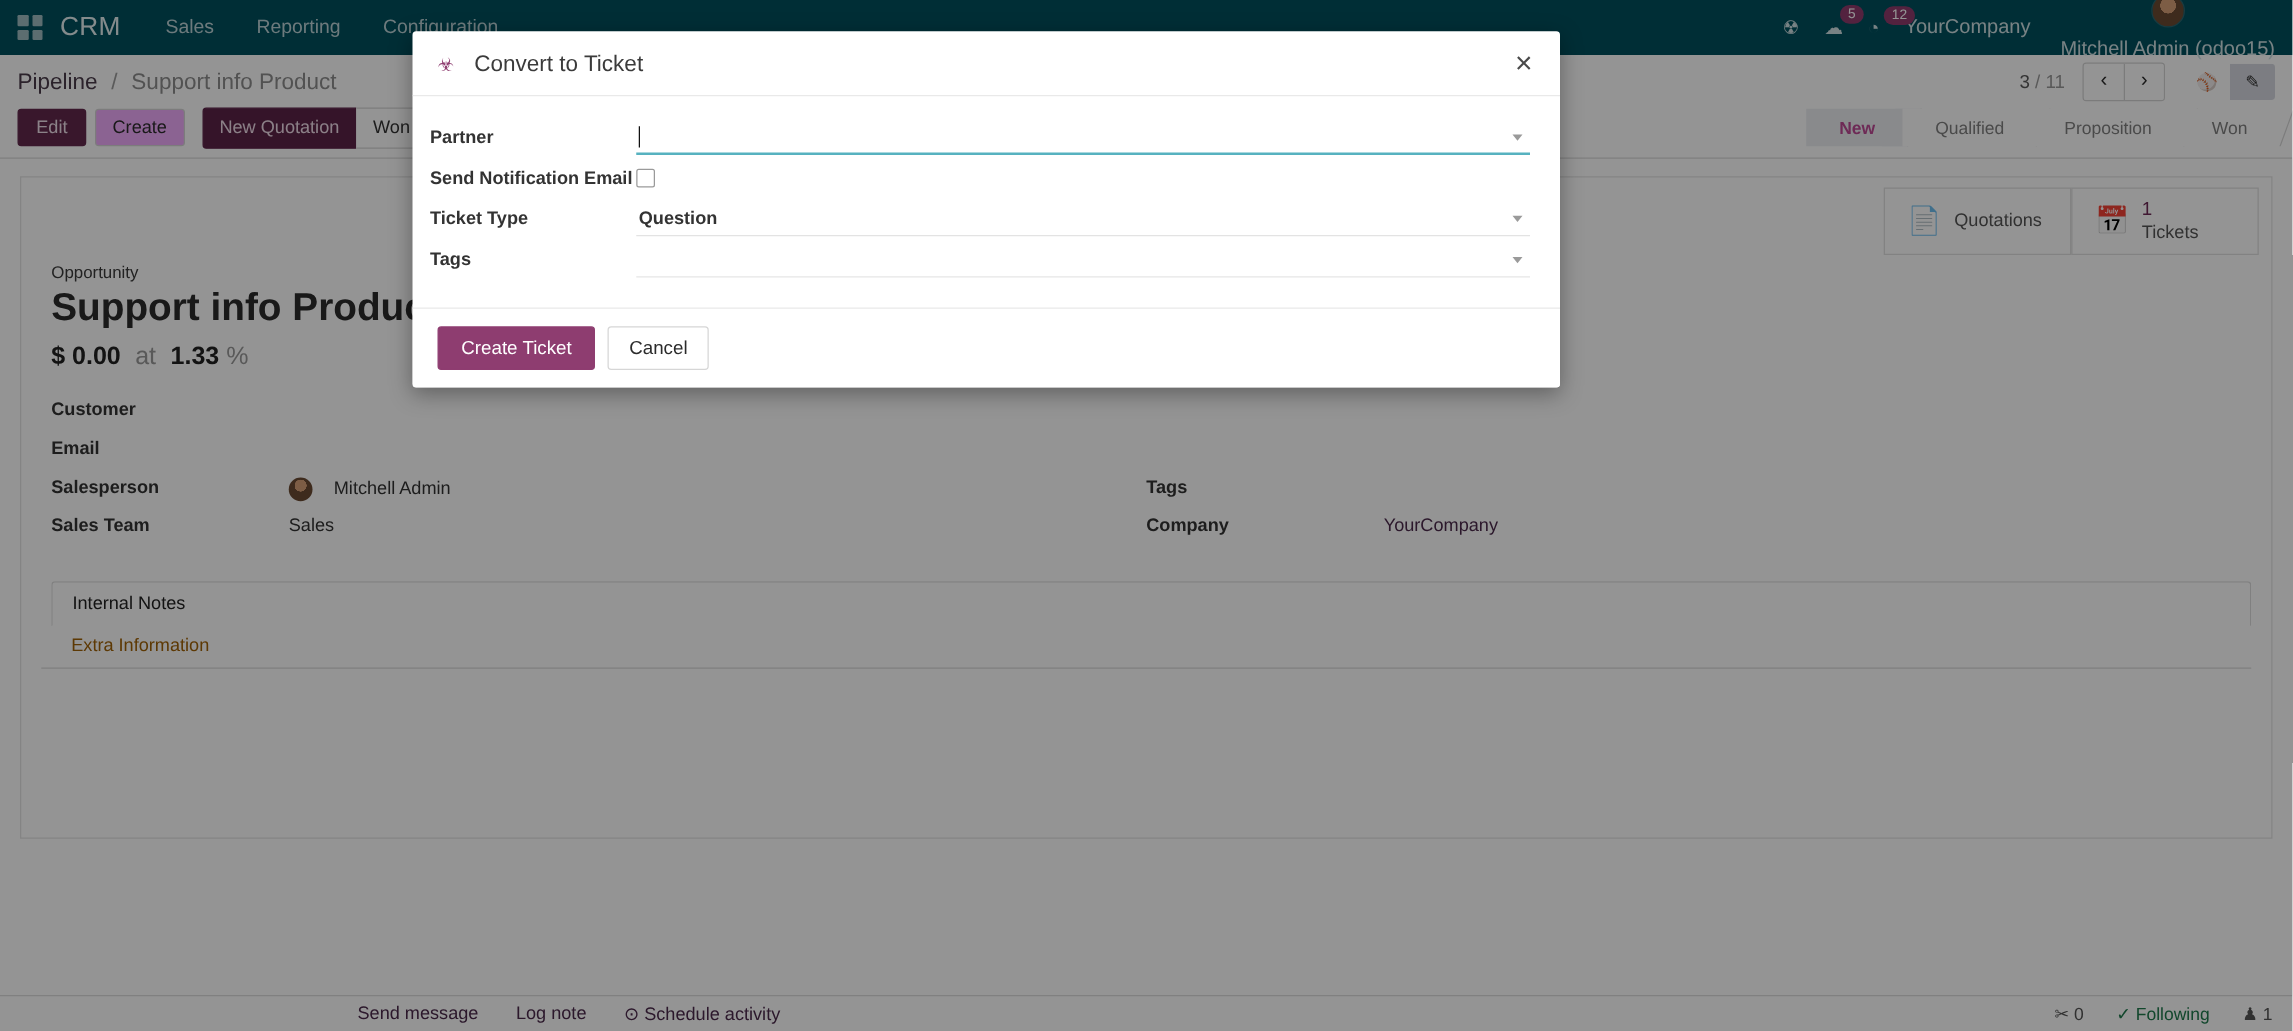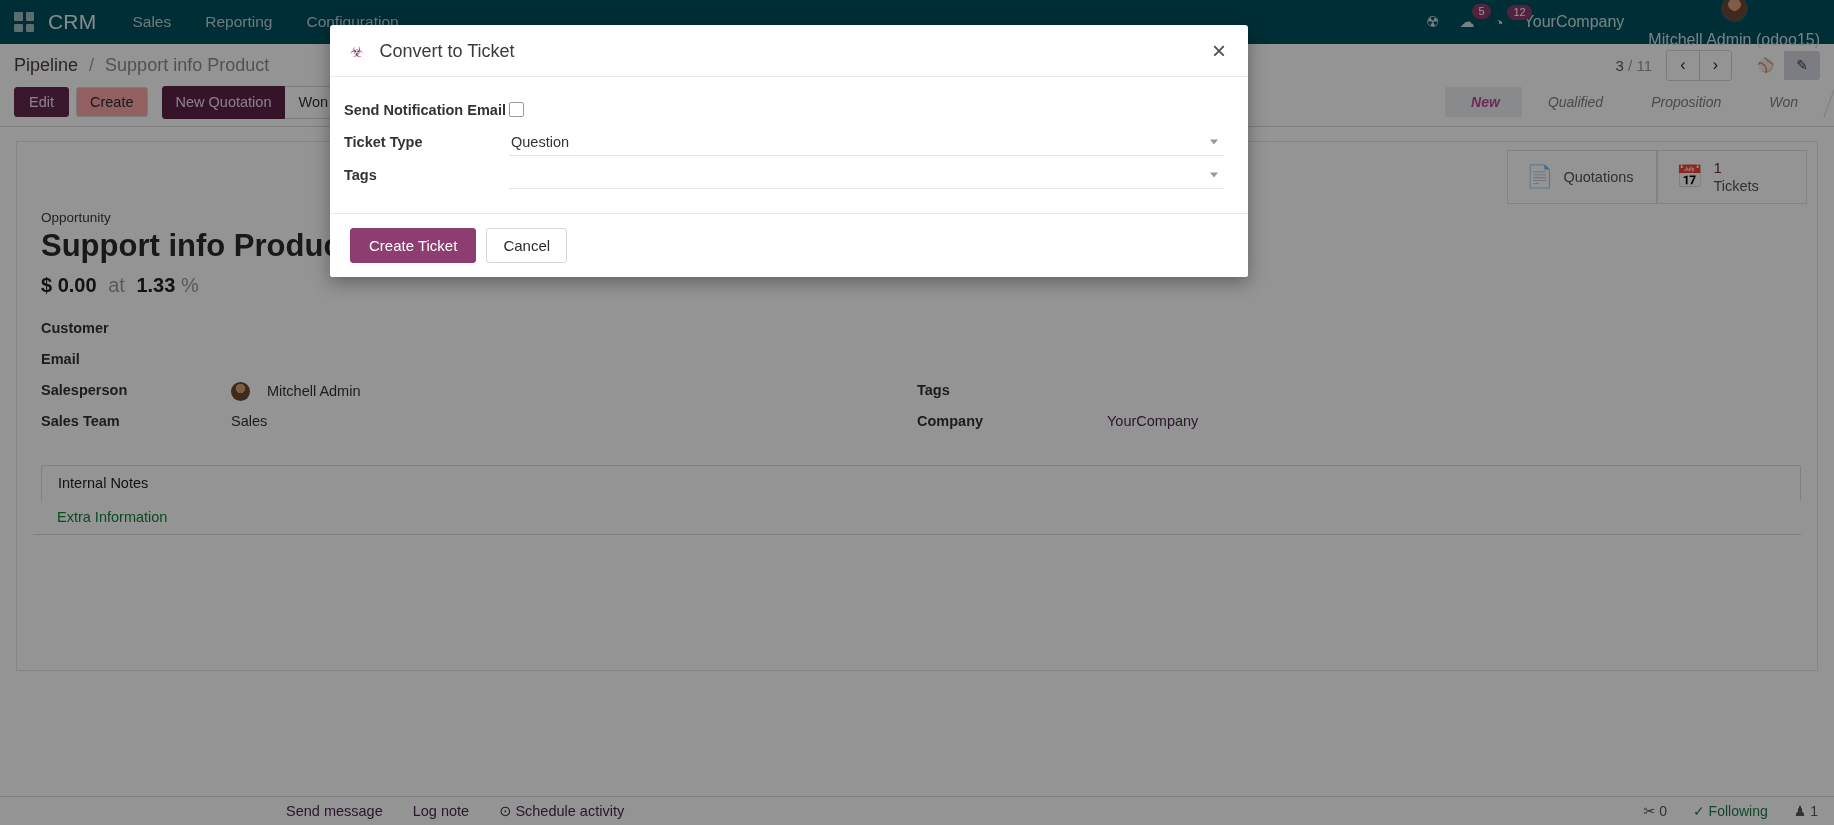--- a/index.html
+++ b/index.html
@@ -70,35 +70,35 @@
     border-left-width: 0; cursor: pointer; color: #333; line-height: 1.3;
   }
   .btngroup button:first-child { border-left-width: 1px; border-radius: 3px 0 0 3px; }
   .btngroup button:last-child { border-radius: 0 3px 3px 0; }
   .btngroup button.primary { background: #5c2348; border-color:#5c2348; color: #f0dde9; }
   .btn-edit {
     background: #62294d; color: #f0e0ea; border: 1px solid #62294d; border-radius: 3px;
     font-size: 14.5px; padding: 6px 14px; cursor: pointer; margin-right: 7px; text-align: right;
   }
   .btn-create {
-    background: #fca5a5; color: #2b2b2b; border: 1px solid #d6d6d6; border-radius: 3px;
+    background: #f0abfc; color: #2b2b2b; border: 1px solid #d6d6d6; border-radius: 3px;
     font-size: 14.5px; padding: 6px 13px; cursor: pointer;
   }
   .statusbar { margin-left: auto; display: flex; align-items: stretch; }
   .stage {
     position: relative; font-size: 14px; padding: 7px 22px 7px 26px; color: #4a4a4a;
     background: #fff; cursor: pointer;
   }
   .stage:after {
     content: ''; position: absolute; right: -10px; top: 0; width: 20px; height: 100%;
     background: #fff; transform: skewX(-20deg); border-right: 1px solid #d6d6d6; z-index: 0;
   }
   .stage.active { background: #eceef1; color: #6e2a56; font-weight: bold; }
   .stage.active:after { background: #eceef1; }
-  .stage span { position: relative; z-index: 1; font-style: italic; }
+  .stage span { position: relative; z-index: 1; }
 
   
   .sheet-wrap { padding: 14px 16px; }
   .sheet { border: 1px solid #e3e3e3; background: #fff; min-height: 530px; position: relative; }
   .stat-row { display: flex; justify-content: flex-end; padding: 8px 10px 0; }
   .stat-btn {
     display: flex; align-items: center; gap: 10px; border: 1px solid #e0e0e0;
     padding: 8px 18px; cursor: pointer; min-width: 150px;
   }
   .stat-btn .ico { color: #6e2a56; font-size: 22px; line-height: 1; }
@@ -117,21 +117,21 @@
   .frow { display: flex; align-items: flex-start; min-height: 31px; padding: 5px 0; }
   .flabel { width: 190px; font-size: 14.5px; font-weight: bold; color: #333; flex: none; }
   .fval { font-size: 14.5px; color: #333; display: flex; align-items: center; gap: 17px; }
   .fval.link { color: #4c2a4c; }
   .avatar-sm {
     width: 19px; height: 19px; border-radius: 50%;
     background: radial-gradient(circle at 50% 34%, #d8a178 0 30%, #6b4a33 31% 100%);
   }
 
   .tabs { margin: 26px 16px 0; border-bottom: 1px solid #dcdcdc; display: flex; padding-left: 8px; flex-direction: column;}
-  .tab { font-size: 14.5px; padding: 9px 16px; cursor: pointer; color: #15803d; }
+  .tab { font-size: 14.5px; padding: 9px 16px; cursor: pointer; color: #a16207; }
   .tab.active { background: #fff; border: 1px solid #dcdcdc; border-bottom-color: #fff;
                 margin-bottom: -1px; border-radius: 3px 3px 0 0; color: #222; }
   .tab-body { height: 110px; }
 
   
   .chatter {
     position: absolute; left: 0; right: 0; bottom: 0; height: 29px;
     border-top: 1px solid #dcdcdc; display: flex; align-items: center; padding: 0 16px;
     background: #fff;
   }
@@ -155,21 +155,21 @@
   .m-close {
     position: absolute; right: 16px; top: 10px; background: none; border: 0;
     font-size: 24px; color: #4a4a4a; cursor: pointer; line-height: 1; padding: 4px 6px;
   }
   .modal-body { padding: 16px 24px 22px 14px; }
   .mrow { display: flex; align-items: flex-start; margin-bottom: 2px; }
   .mlabel {
     width: 165px; flex: none; font-size: 14.5px; color: #333; font-weight: bold;
     padding-top: 8px; line-height: 1.37;
   }
-  .mfield { flex: 1; min-height: 30px; position: relative; padding-top: 4px; }
+  .mfield { flex: 1; min-height: 30px; position: relative; padding-top: 4px; font-weight: bold; }
   .m2many {
     border-bottom: 2px solid #57b2c0; height: 27px; display: flex; align-items: center;
     position: relative; padding-left: 2px;
   }
   .caret-text { cursor: text; color: #333; font-size: 14.5px; }
   .caret {
     display: inline-block; width: 1px; height: 17px; background: #111;
     animation: blink 1s steps(2,start) infinite;
   }
   @keyframes blink { to { visibility: hidden; } }
@@ -385,20 +385,30 @@
 
 <div class="modal">
   <div class="modal-head">
     <span class="m-ico">☣</span>
     <span class="m-title">Convert to Ticket</span>
     <button class="m-close">×</button>
   </div>
 
   <div class="modal-body">
 
+    <div class="mrow">
+      <div class="mlabel">Partner</div>
+      <div class="mfield">
+        <div class="m2many">
+          <span class="caret"></span>
+          <span class="caret-text"></span>
+          <span class="dd-arrow"></span>
+        </div>
+      </div>
+    </div>
 
     <div class="mrow">
       <div class="mlabel">Send Notification Email</div>
       <div class="mfield">
         <div class="m-check"></div>
       </div>
     </div>
 
     <div class="mrow">
       <div class="mlabel">Ticket Type</div>

